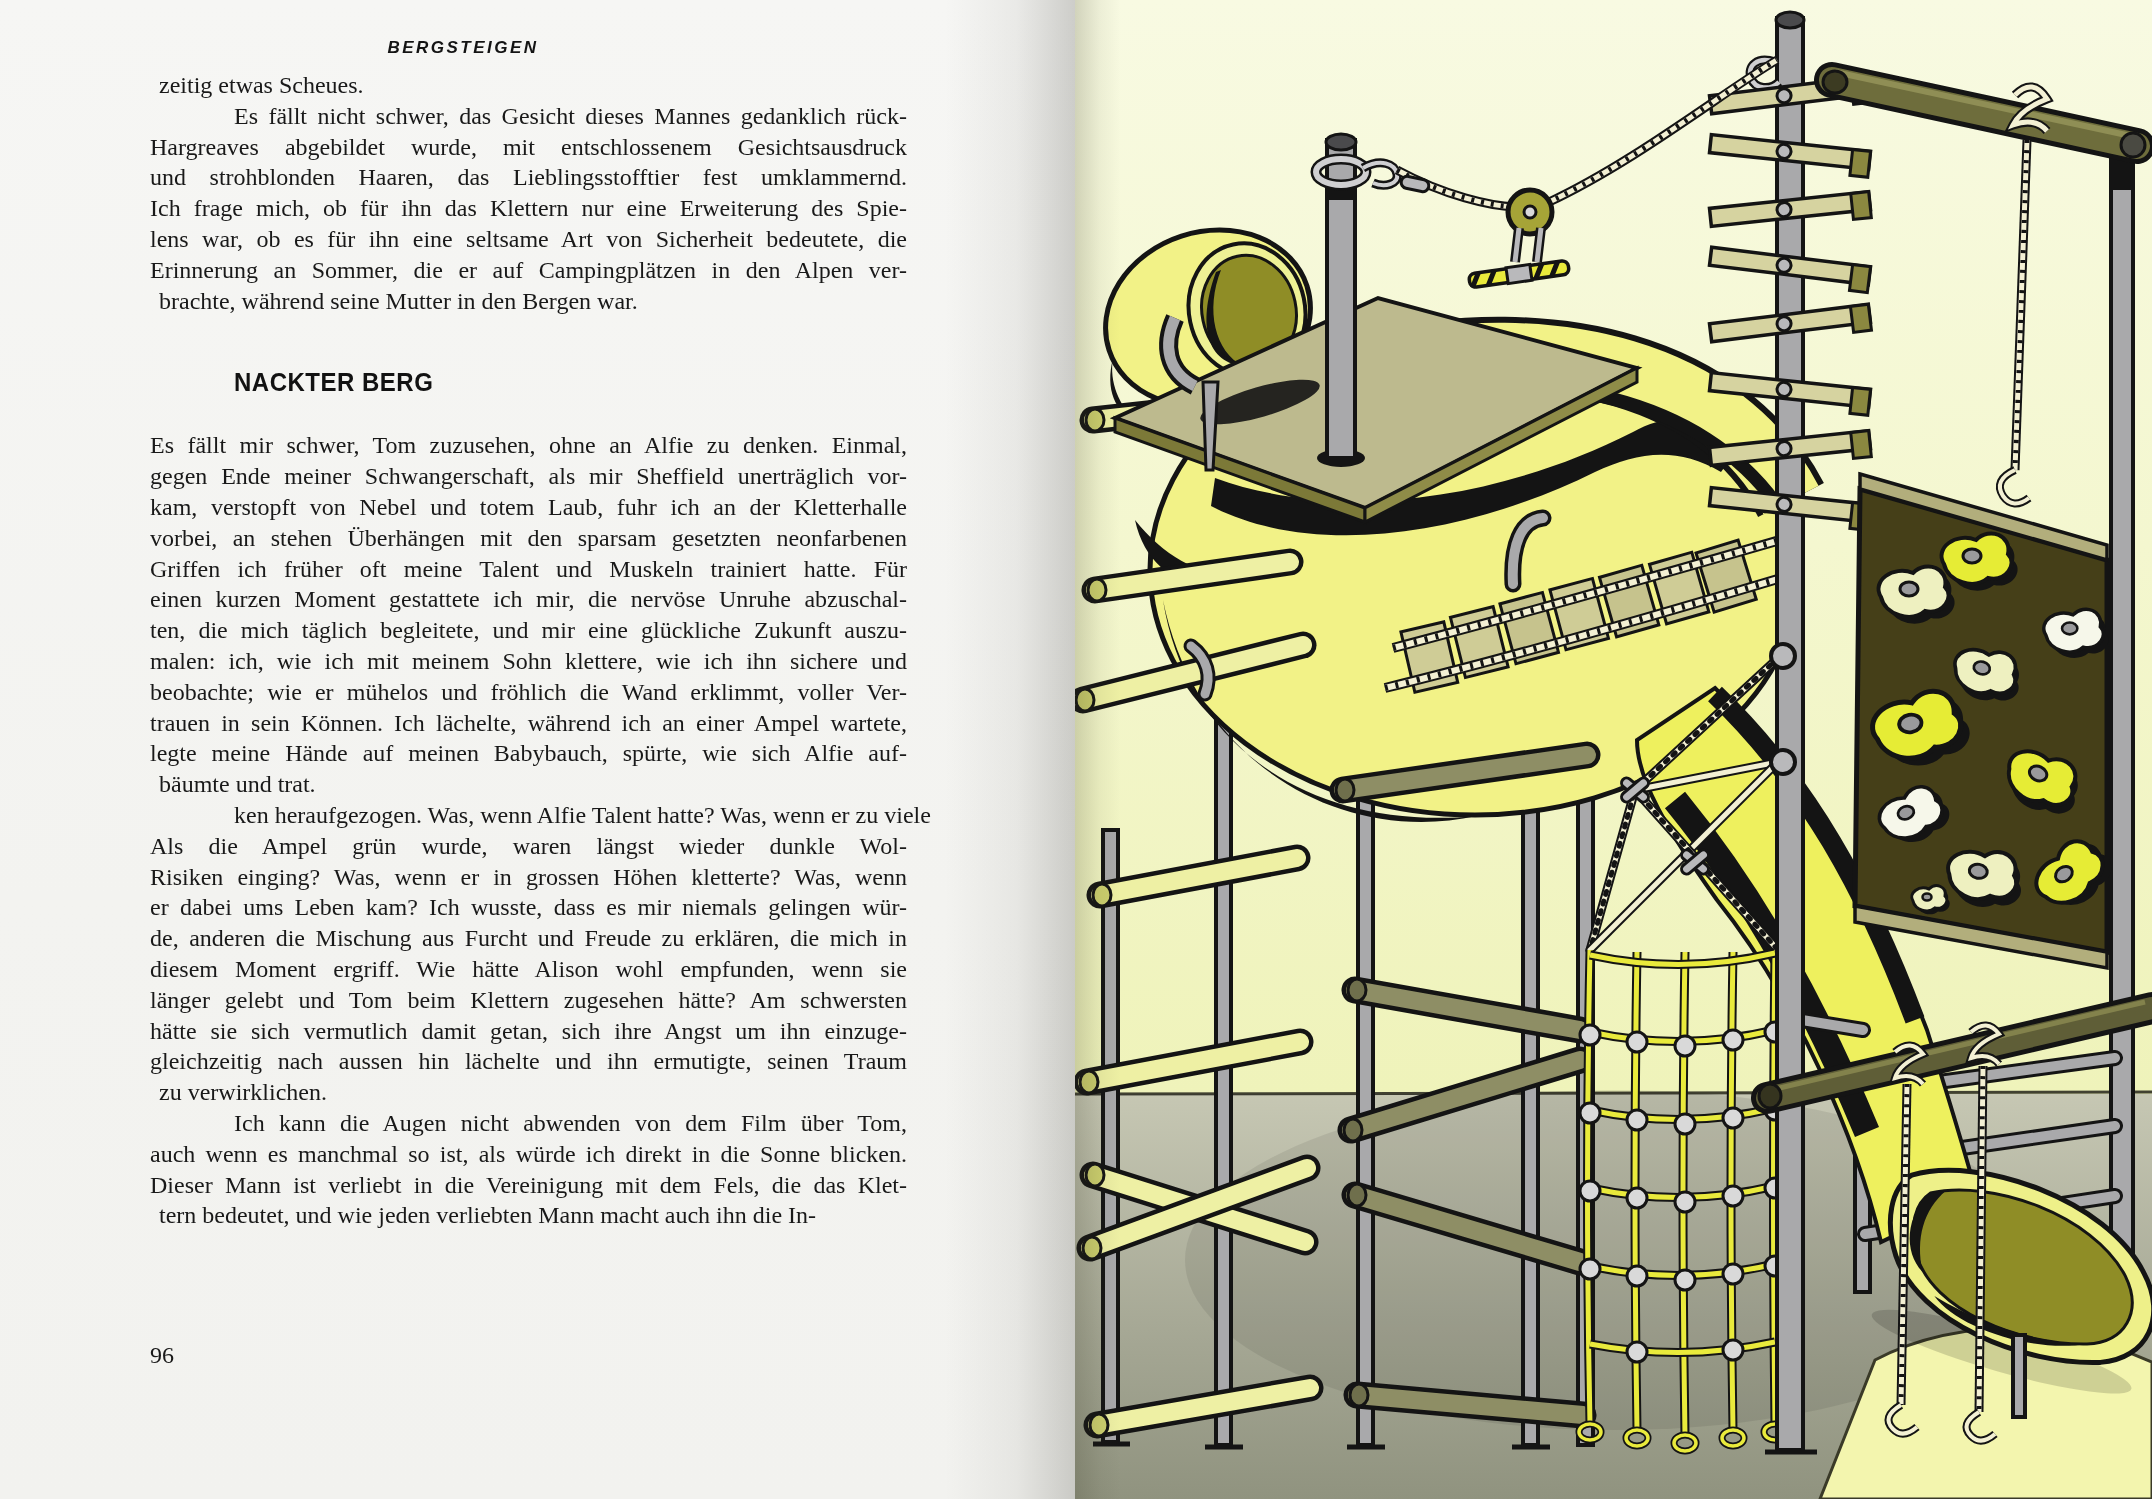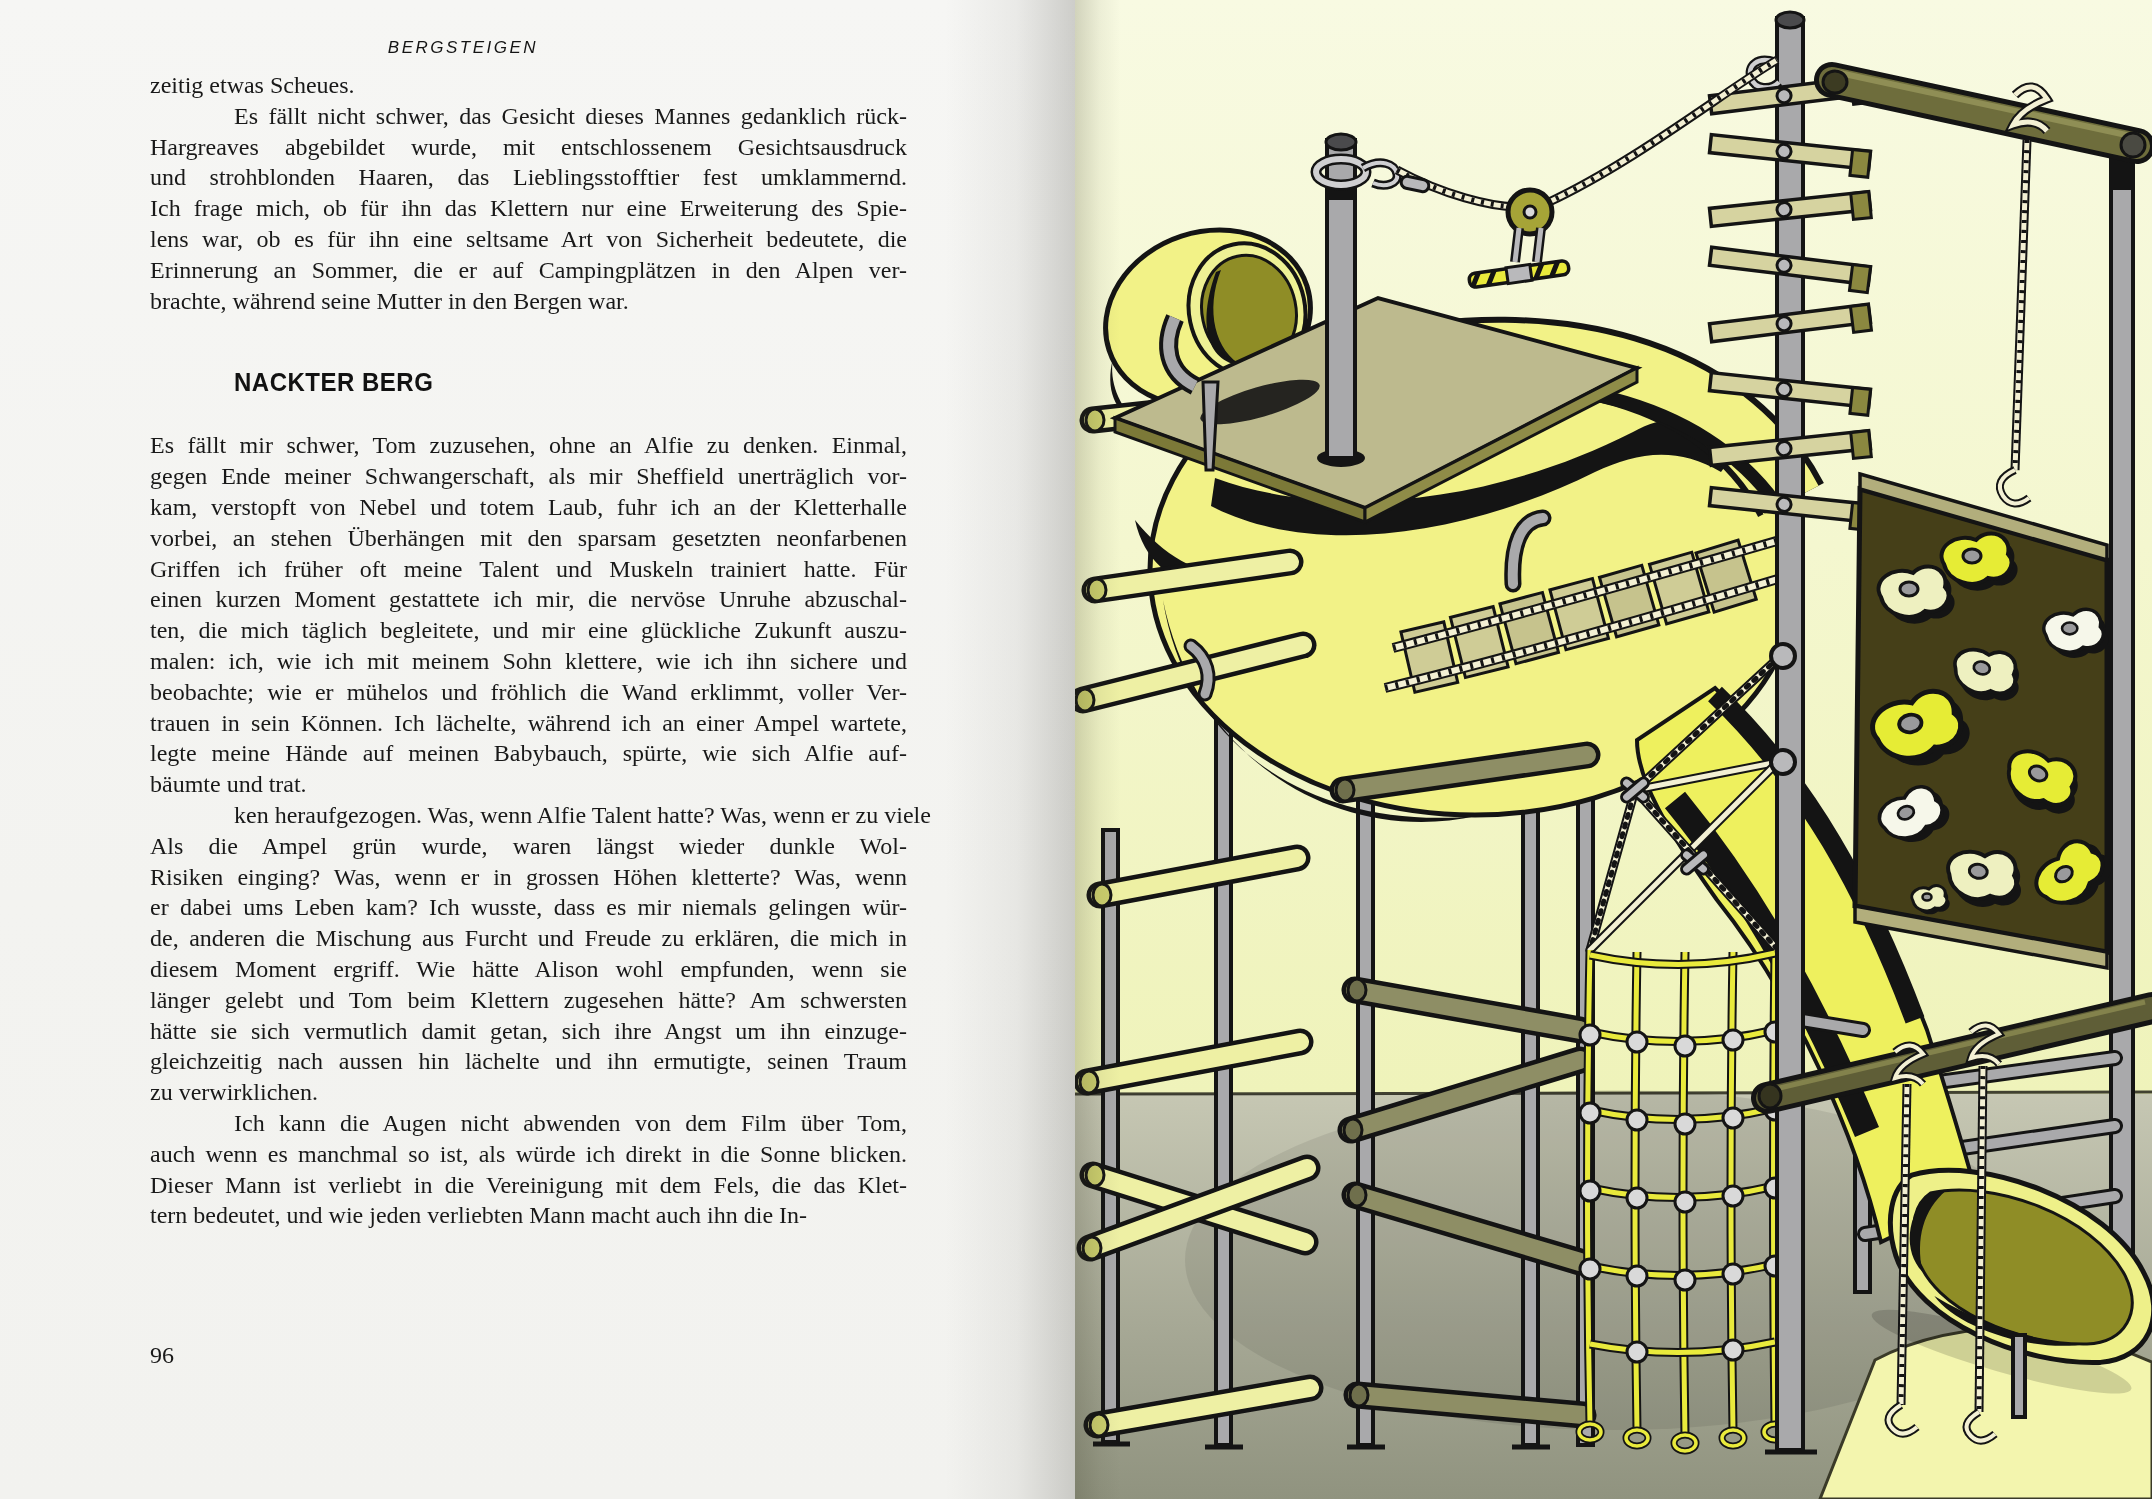--- a/index.html
+++ b/index.html
@@ -5,26 +5,26 @@
   html,body{margin:0;padding:0;}
   body{width:2152px;height:1499px;overflow:hidden;background:#e8e8e6;font-family:"Liberation Serif",serif;}
   .spread{position:relative;width:2152px;height:1499px;}
 
   
   .page-left{position:absolute;left:0;top:0;width:1075px;height:1499px;
     background:linear-gradient(180deg,#f6f6f4 0%,#f3f3f0 60%,#f2f2ef 100%);}
   .gutter-left{position:absolute;right:0;top:0;width:130px;height:100%;
     background:linear-gradient(90deg,rgba(0,0,0,0) 0%,rgba(70,70,60,0.07) 55%,rgba(60,60,50,0.22) 100%);}
   .running-head{position:absolute;left:150px;top:38px;width:626px;text-align:center;
-    font-family:"Liberation Sans",sans-serif;font-weight:400;font-style:italic;
+    font-family:"Liberation Sans",sans-serif;font-weight:700;font-style:italic;
     font-size:17px;letter-spacing:2.5px;color:#141414;}
   .text-col{position:absolute;left:150px;top:70px;width:757px;color:#191919;}
   .para{font-size:24px;line-height:30.8px;}
   .para .line{white-space:nowrap;text-align:justify;text-align-last:justify;}
-  .para .line.last{text-align-last:left;}
+  .para .line.last{text-align-last:left;margin-left:9px;}
   .para.indent .line:first-child{text-indent:84px;}
   .section-heading{margin-top:52px;margin-bottom:32px;height:30px;line-height:30px;
     font-family:"Liberation Sans",sans-serif;font-weight:700;font-size:24px;
     letter-spacing:0.5px;color:#121212;padding-left:84px;transform:scaleY(1.04);}
   .page-number{position:absolute;left:150px;top:1342px;width:680px;text-align:left;
     font-size:24px;color:#191919;}
 
   
   .page-right{position:absolute;left:1075px;top:0;width:1077px;height:1499px;}
   .page-right svg{display:block;}

